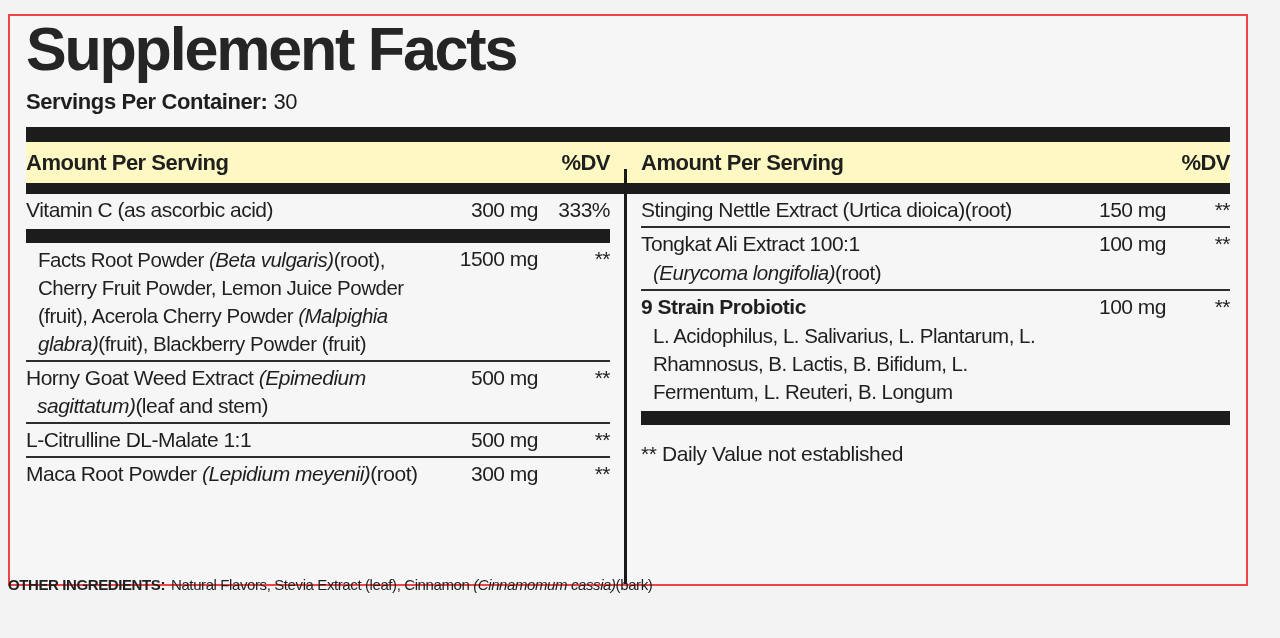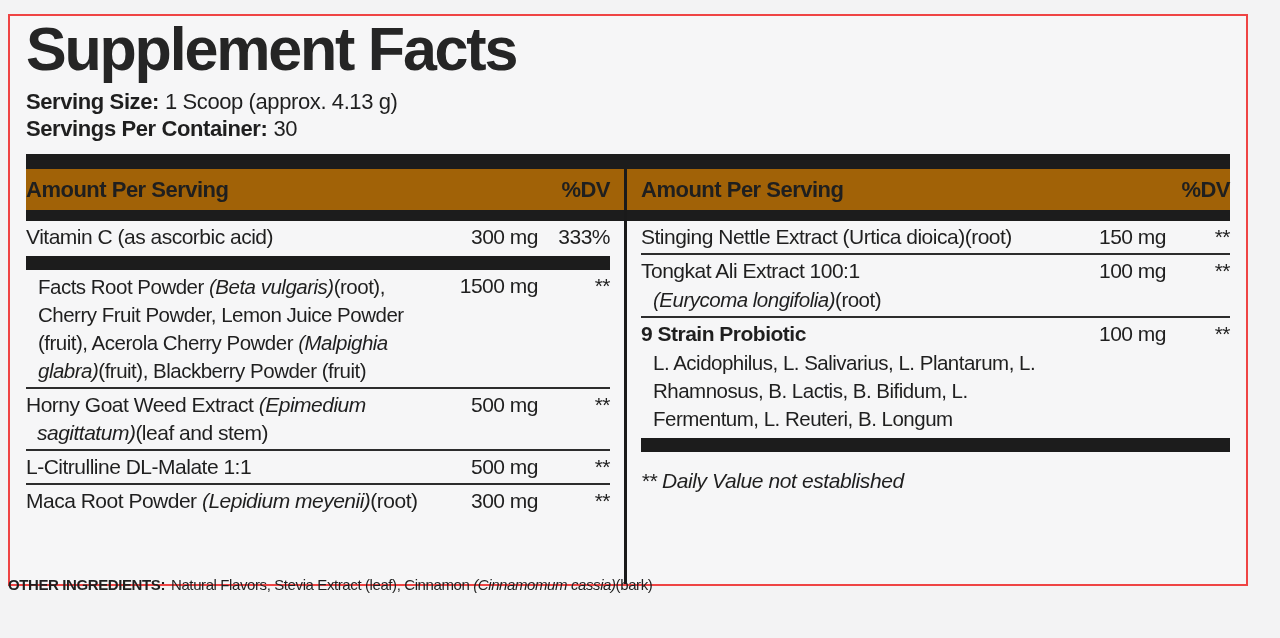--- a/index.html
+++ b/index.html
@@ -31,21 +31,21 @@
   }
 
   .serving-block { margin-top: 8px; font-size: 22px; line-height: 27px; letter-spacing: -0.4px; }
   .serving-line { white-space: nowrap; }
   .bold { font-weight: bold; }
   .serving-value { margin-left: 6px; }
 
   .bar-full { height: 15px; background: #1c1c1c; margin-top: 12px; }
   .bar-under-header { height: 11px; background: #1c1c1c; }
 
-  .hdr-row { display: flex; align-items: center; height: 41px; background: #a16207; }
+  .hdr-row { display: flex; align-items: center; height: 41px; background: #fef9c3; }
   .hdr-half-left  { width: 584px; display: flex; justify-content: space-between; align-items: center; }
   .hdr-half-right { margin-left: 31px; flex: 1; display: flex; justify-content: space-between; align-items: center; }
   .hdr-text { font-weight: bold; font-size: 22px; letter-spacing: -0.5px; }
 
   .col-divider {
     position: absolute;
     left: 614px; top: 153px; bottom: 0;
     width: 3px; background: #1a1a1a;
   }
 
@@ -59,40 +59,37 @@
   .row .amt { width: 105px; text-align: right; white-space: nowrap; }
   .row .dv  { width: 72px;  text-align: right; white-space: nowrap; }
   .col-right .row .amt { width: 100px; }
   .col-right .row .dv  { width: 64px; }
 
   .sub-line { padding-left: 12px; font-size: 20.5px; line-height: 28px; letter-spacing: -0.5px; margin-top: 1px; }
 
   .thin-rule { height: 2px; background: #2d2d2d; }
   .bar-col { height: 14px; background: #1c1c1c; margin-top: 3px; }
 
-  .footnote { margin-top: 17px; font-size: 21px; letter-spacing: -0.4px; font-style: italic; }
+  .footnote { margin-top: 17px; font-size: 21px; letter-spacing: -0.4px; }
 
   .other-line {
     position: absolute; left: 8px; top: 572px;
     font-size: 15px; letter-spacing: -0.4px; line-height: 26px;
     white-space: nowrap;
   }
   .other-segments { margin-left: 6px; }
 </style>
 </head>
 <body>
 
 <div class="label-box">
 
   <div class="title">Supplement Facts</div>
 
   <div class="serving-block">
-    <div class="serving-line">
-      <span class="bold">Serving Size:</span><span class="serving-value">1 Scoop (approx. 4.13 g)</span>
-    </div>
     <div class="serving-line">
       <span class="bold">Servings Per Container:</span><span class="serving-value">30</span>
     </div>
   </div>
 
   <div class="bar-full"></div>
 
   <div class="hdr-row">
     <div class="hdr-half-left">
       <span class="hdr-text">Amount Per Serving</span>

